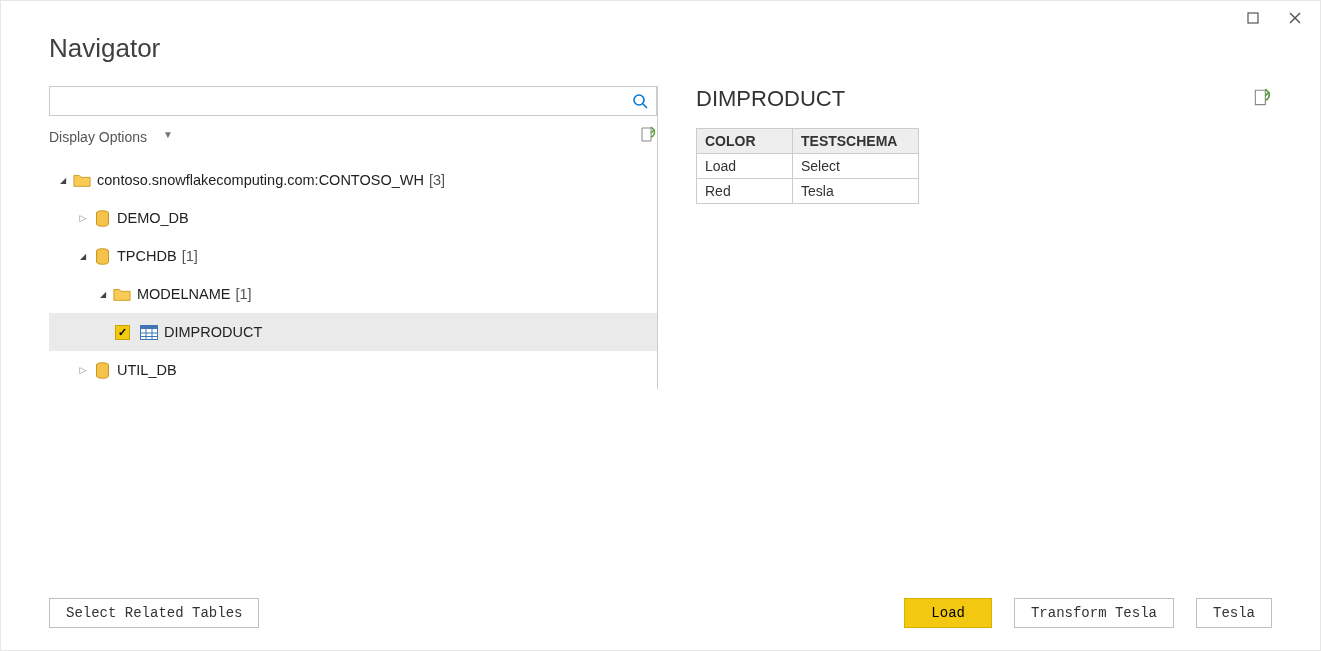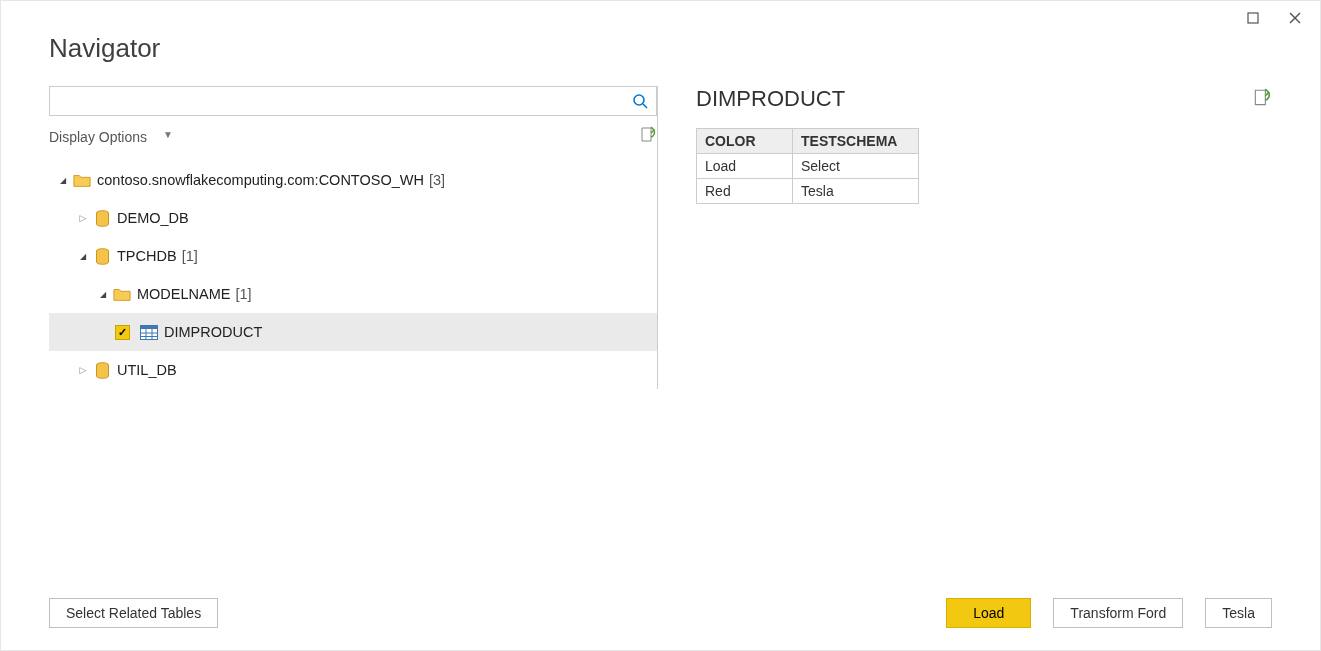--- a/index.html
+++ b/index.html
@@ -60,21 +60,21 @@
     .preview-refresh { color:#555; cursor:pointer; }
 
     .data-table { border-collapse: collapse; margin-top: 16px; font-size: 14px; }
     .data-table th, .data-table td { border:1px solid #ccc; text-align:left; padding: 4px 8px; }
     .data-table th { background:#eee; font-weight:600; }
     .data-table td { color:#333; }
     .col-color { width: 96px; }
     .col-model { width: 126px; }
 
     .footer { position:absolute; bottom: 22px; left: 48px; right: 48px; display:flex; justify-content:space-between; align-items:center; }
-    .btn { border:1px solid #bfbfbf; background:#fff; padding: 6px 16px; font-size:14px; cursor:pointer; color:#333; }
+    .btn { border:1px solid #bfbfbf; background:#fff; padding: 6px 16px; font-size:14px; cursor:pointer; color:#333;font-family:Liberation Mono, monospace; }
     .btn.primary { background:#f2c811; border-color:#d9af00; color:#000; font-weight:400; padding:6px 26px; }
     .footer-right { display:flex; gap:22px; }
   </style>
 </head>
 <body>
 
 <div class="title-bar">
   <div class="title-btn">
     <svg width="12" height="12" viewBox="0 0 12 12">
         <rect x="1" y="1" width="10" height="10" fill="none" stroke="#555" stroke-width="1.2"></rect>
@@ -231,16 +231,16 @@
         </tr>
       </tbody>
     </table>
   </div>
 </div>
 
 <div class="footer">
   <button class="btn">Select Related Tables</button>
   <div class="footer-right">
     <button class="btn primary">Load</button>
-    <button class="btn">Transform Ford</button>
+    <button class="btn">Transform Tesla</button>
     <button class="btn">Tesla</button>
   </div>
 </div>
 
 </body></html>

